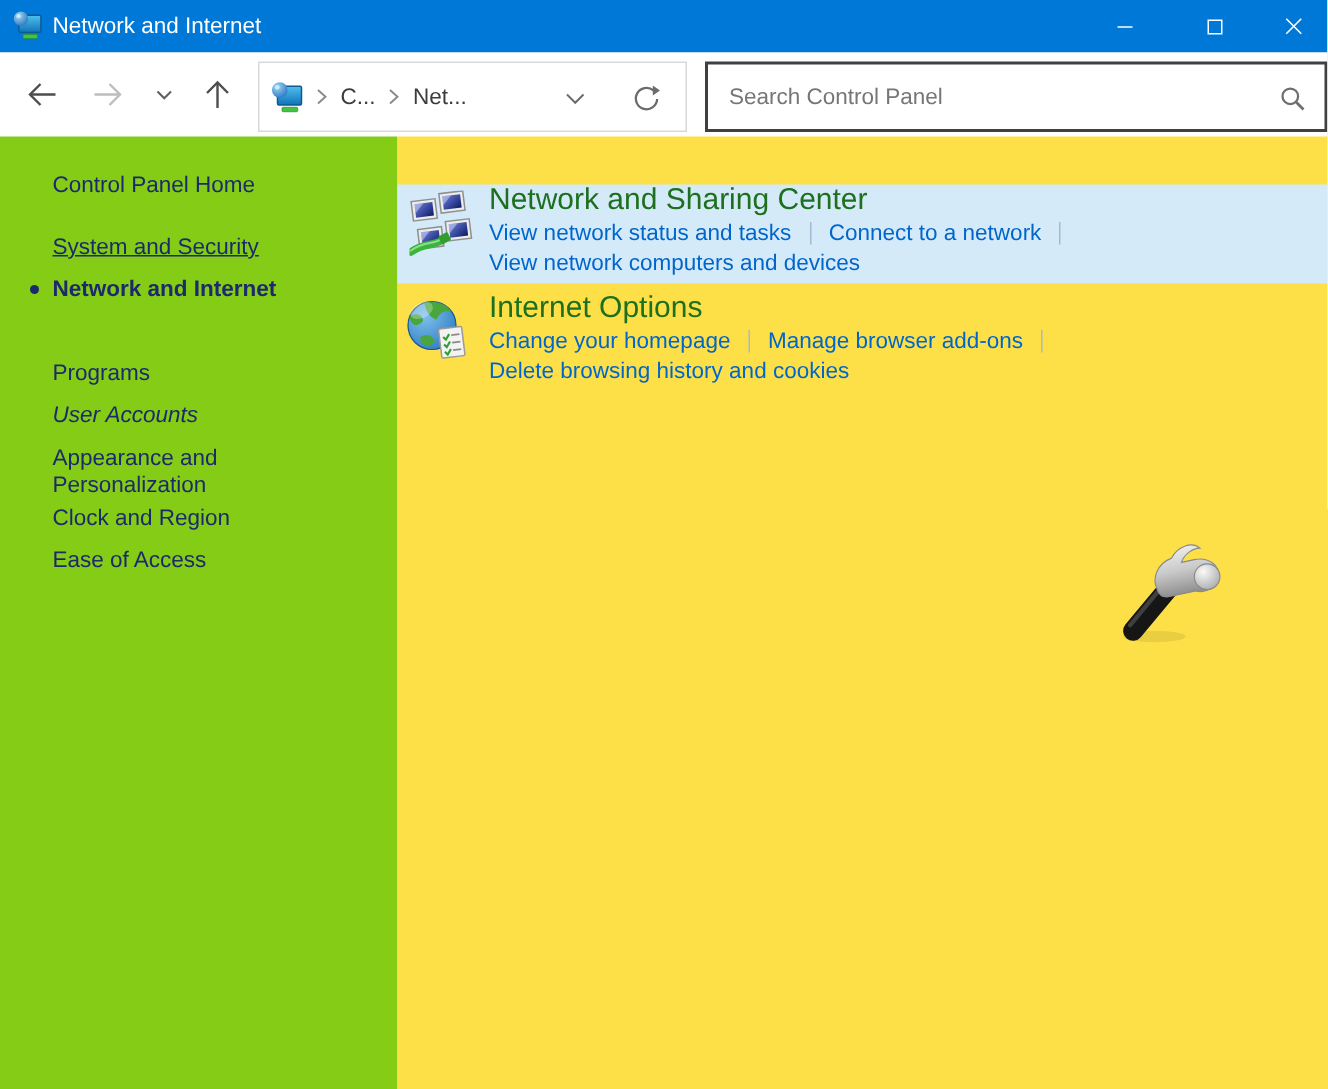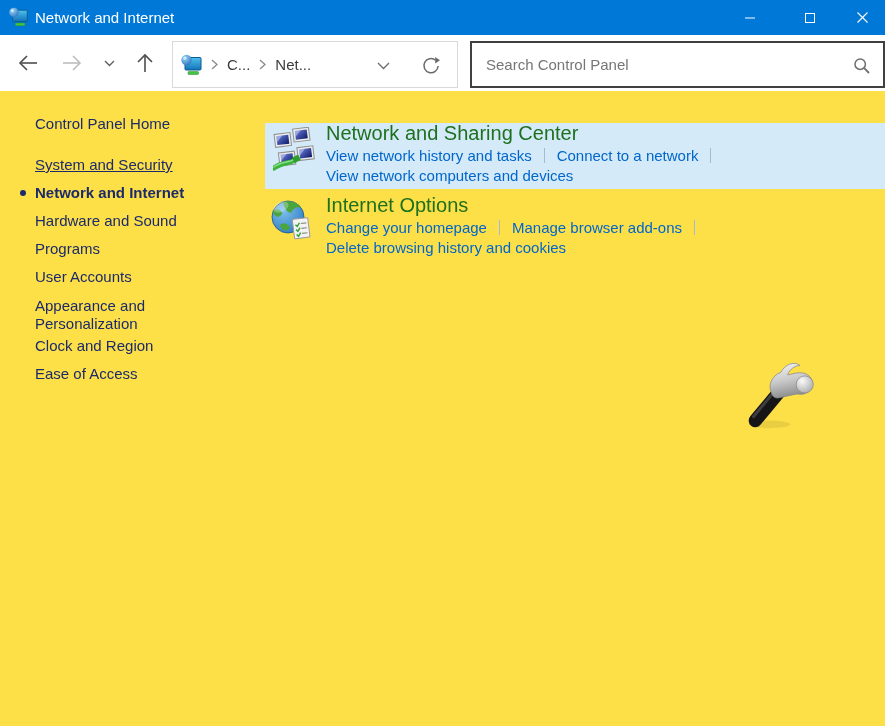--- a/index.html
+++ b/index.html
@@ -30,30 +30,30 @@
   .crumb { font-size: 15px; color: #3c3c3c; white-space: nowrap; padding: 6px 2px; }
   .addr-dropdown { position: absolute; right: 60px; top: 0; height: 47px; width: 28px; display: flex; align-items: center; justify-content: center; }
   .addr-refresh  { position: absolute; right: 10px; top: 0; height: 47px; width: 32px; display: flex; align-items: center; justify-content: center; }
 
   .searchbox { position: absolute; left: 470px; top: 6px; width: 415px; height: 47px; border: 2px solid #404040; background: #ffffff; }
   .search-input { position: absolute; left: 0; top: 0; width: 100%; height: 100%; border: none; outline: none; padding: 0 40px 0 14px; font-family: "Liberation Sans", sans-serif; font-size: 15px; color: #3c3c3c; background: transparent; }
   .search-input::placeholder { color: #767676; opacity: 1; }
   .search-icon { position: absolute; right: 12px; top: 14px; width: 18px; height: 18px; }
 
   
-  .sidebar { position: absolute; left: 0; top: 91px; width: 265px; height: 635px; background: #fde047; }
+  .sidebar { position: absolute; left: 0; top: 91px; width: 265px; height: 635px; background: #84cc16; }
   .side-item { position: absolute; left: 35px; width: 190px; font-size: 15px; line-height: 18px; color: #1c2a6b; cursor: pointer; }
   .side-item.active { font-weight: bold; }
   .side-bullet { position: absolute; left: -15px; top: 6px; width: 6px; height: 6px; border-radius: 50%; background: #1c2a6b; }
   .si-0 { top: 24px; }
   .si-1 { top: 65px; text-decoration: underline; }
   .si-2 { top: 93px; }
   .si-3 { top: 121px; }
   .si-4 { top: 149px; }
-  .si-5 { top: 177px; }
+  .si-5 { top: 177px; font-style: italic; }
   .si-6 { top: 206px; }
   .si-7 { top: 246px; }
   .si-8 { top: 274px; }
 
   
   .content { position: absolute; left: 265px; top: 91px; width: 620px; height: 635px; background: #fde047; }
   .highlight-band { position: absolute; left: 0; top: 32px; width: 620px; height: 66px; background: #d4eaf9; }
 
   .cat-icon-nsc { position: absolute; left: 8px;  top: 36px; width: 44px; height: 44px; }
   .cat-icon-io  { position: absolute; left: 5px;  top: 107px; width: 44px; height: 44px; }
@@ -178,21 +178,20 @@
     </div>
   </div>
 
   <div class="sidebar">
     <div class="side-item si-0"><span>Control Panel Home</span></div>
     <div class="side-item si-1"><span>System and Security</span></div>
     <div class="side-item si-2 active">
       <span class="side-bullet"></span>
       <span>Network and Internet</span>
     </div>
-    <div class="side-item si-3"><span>Hardware and Sound</span></div>
     <div class="side-item si-4"><span>Programs</span></div>
     <div class="side-item si-5"><span>User Accounts</span></div>
     <div class="side-item si-6" style="width:160px"><span>Appearance and Personalization</span></div>
     <div class="side-item si-7"><span>Clock and Region</span></div>
     <div class="side-item si-8"><span>Ease of Access</span></div>
   </div>
 
   <div class="content">
     <div class="highlight-band"></div>
 
@@ -225,21 +224,21 @@
             <polygon points="2,2 8,2 2,8" fill="#ffffff" opacity="0.4"></polygon>
           </g>
       </g>
       <path d="M1 41 C9 35 16 37 22 33" stroke="#3ab53a" stroke-width="5" fill="none" stroke-linecap="round"></path>
       <path d="M1 40 C9 34 16 36 21 32.5" stroke="#8fdc8f" stroke-width="1.4" fill="none" stroke-linecap="round"></path>
       <rect x="20" y="29" width="7" height="6" rx="1" fill="#2f9e2f" transform="rotate(-28 23 32)"></rect>
     </svg>
 
     <span class="cat-title nsc-title">Network and Sharing Center</span>
     <div class="task-row nsc-row1">
-      <a class="task-link">View network history and tasks</a>
+      <a class="task-link">View network status and tasks</a>
       <span class="link-sep"></span>
       <a class="task-link">Connect to a network</a>
       <span class="link-sep"></span>
     </div>
     <div class="task-row nsc-row2">
       <a class="task-link">View network computers and devices</a>
     </div>
 
     <svg class="cat-icon-io" viewBox="0 0 44 44">
       <defs>

